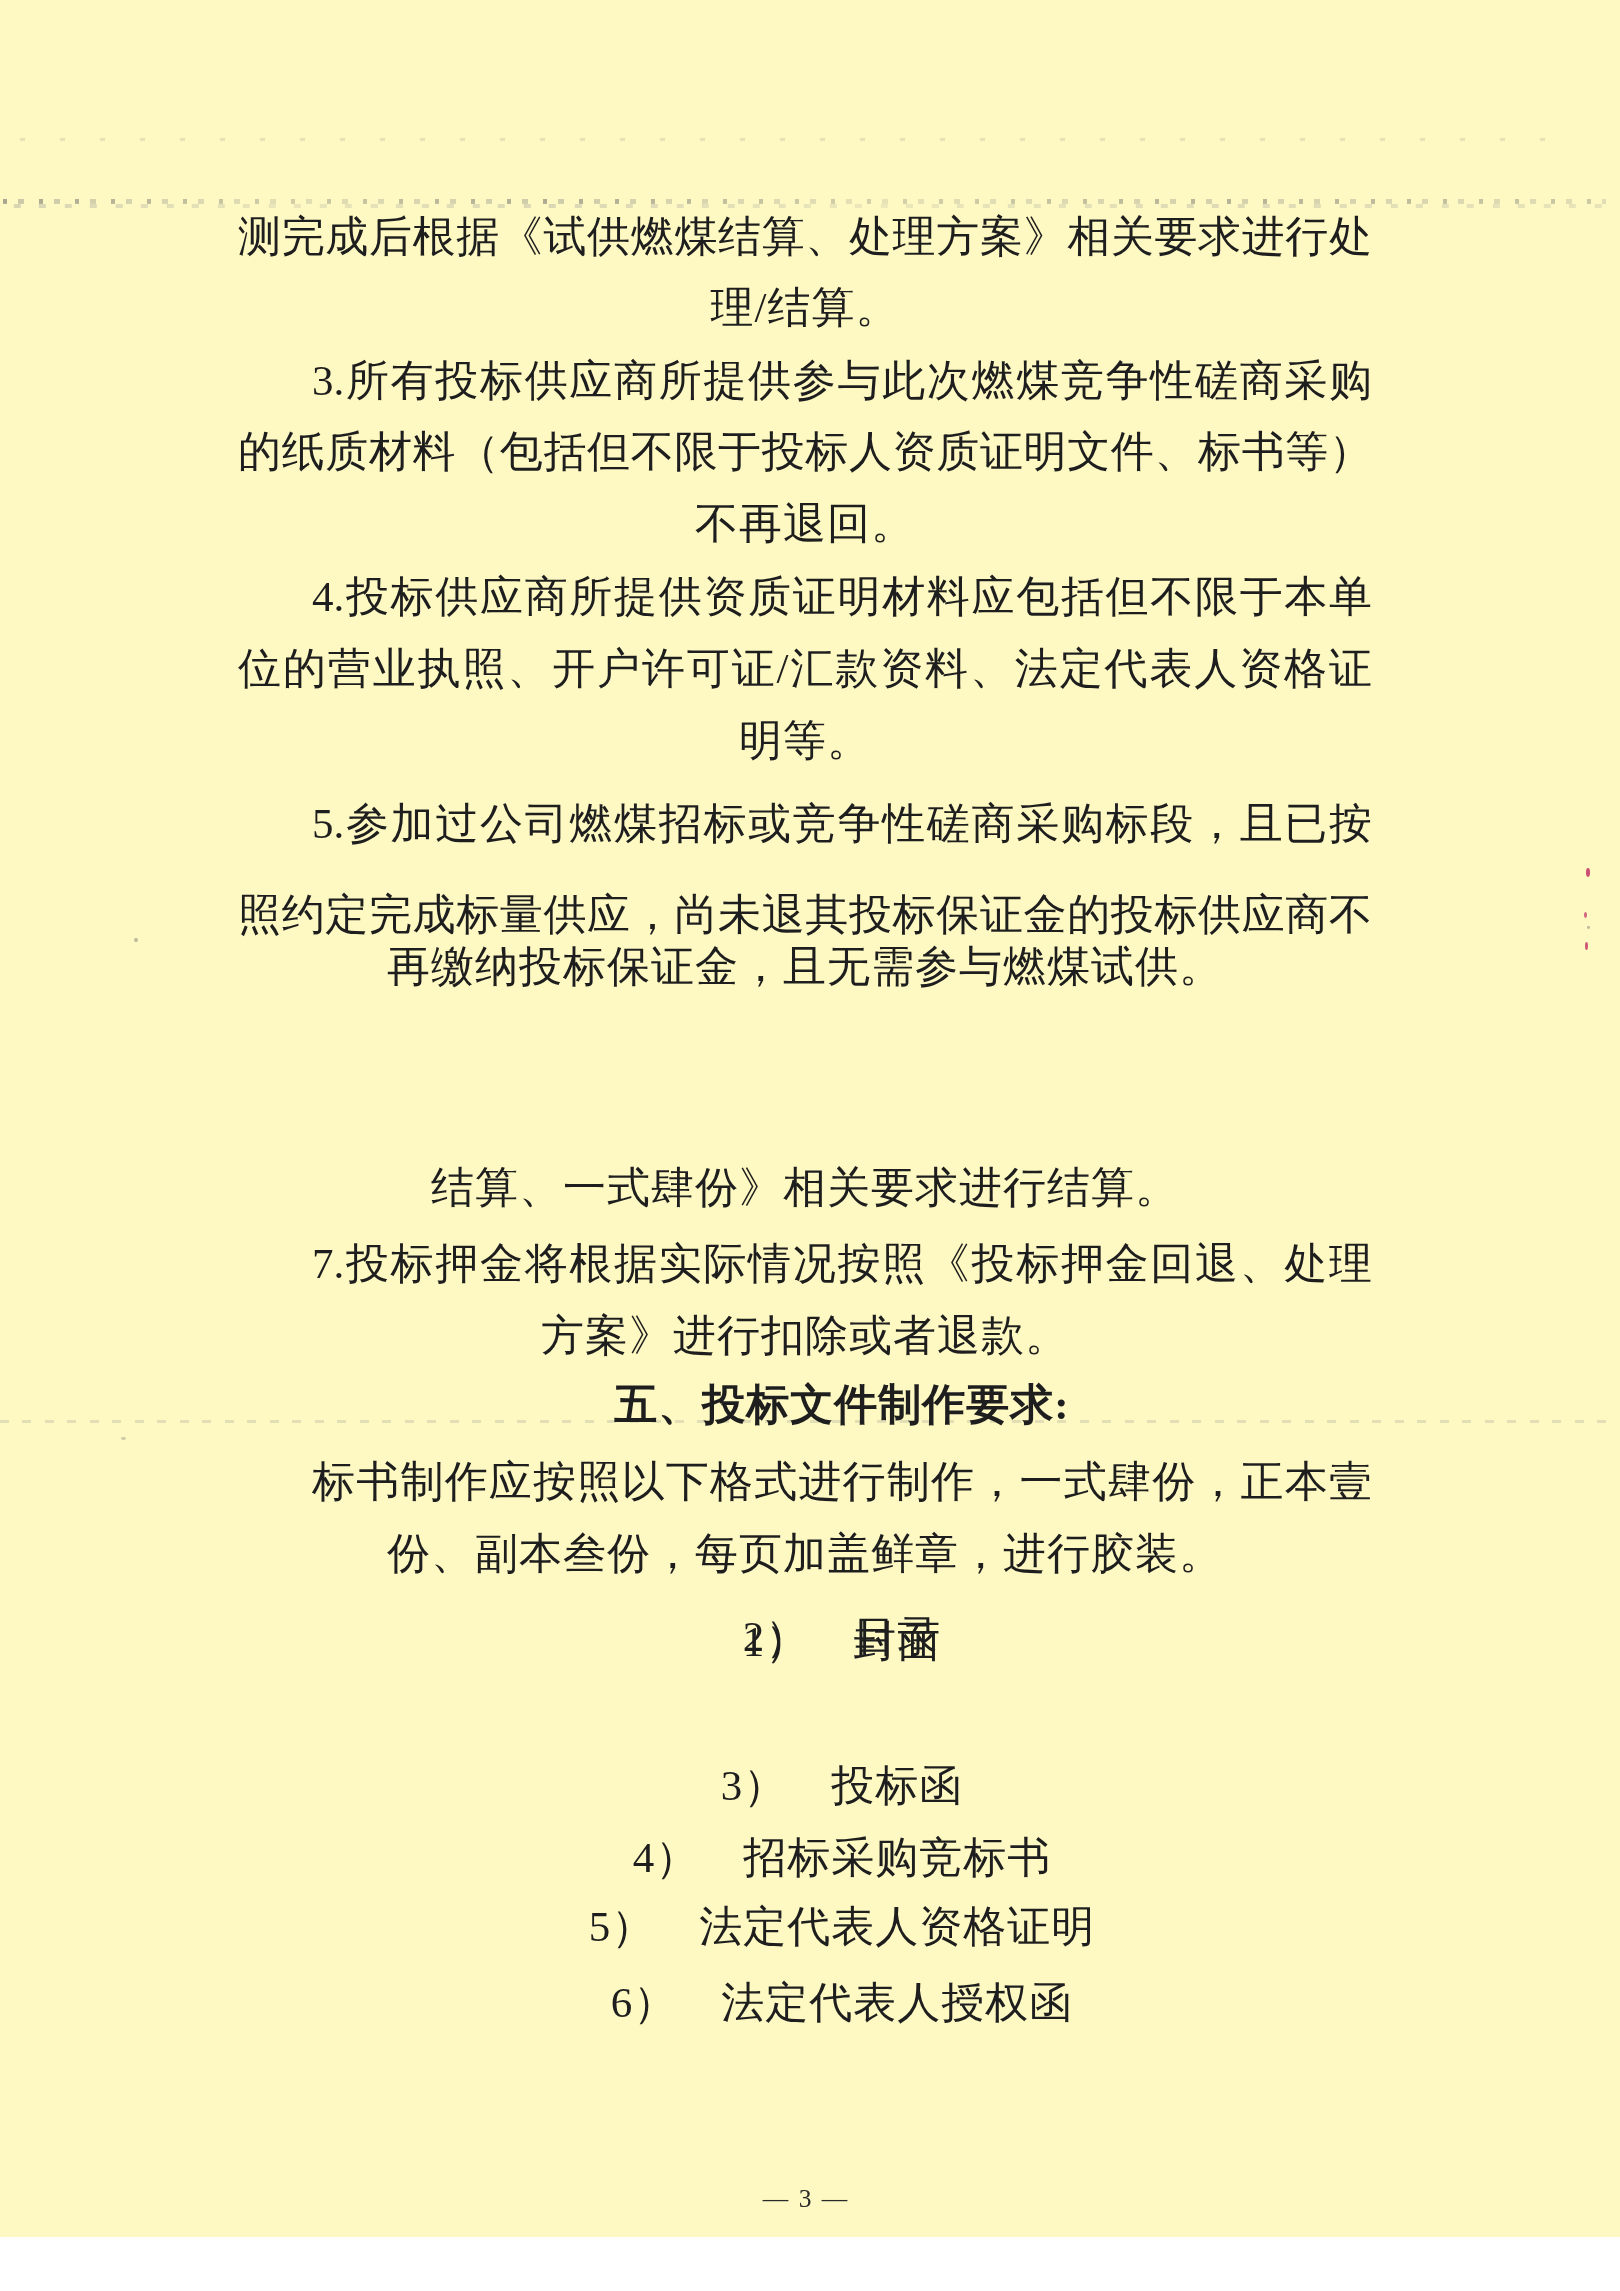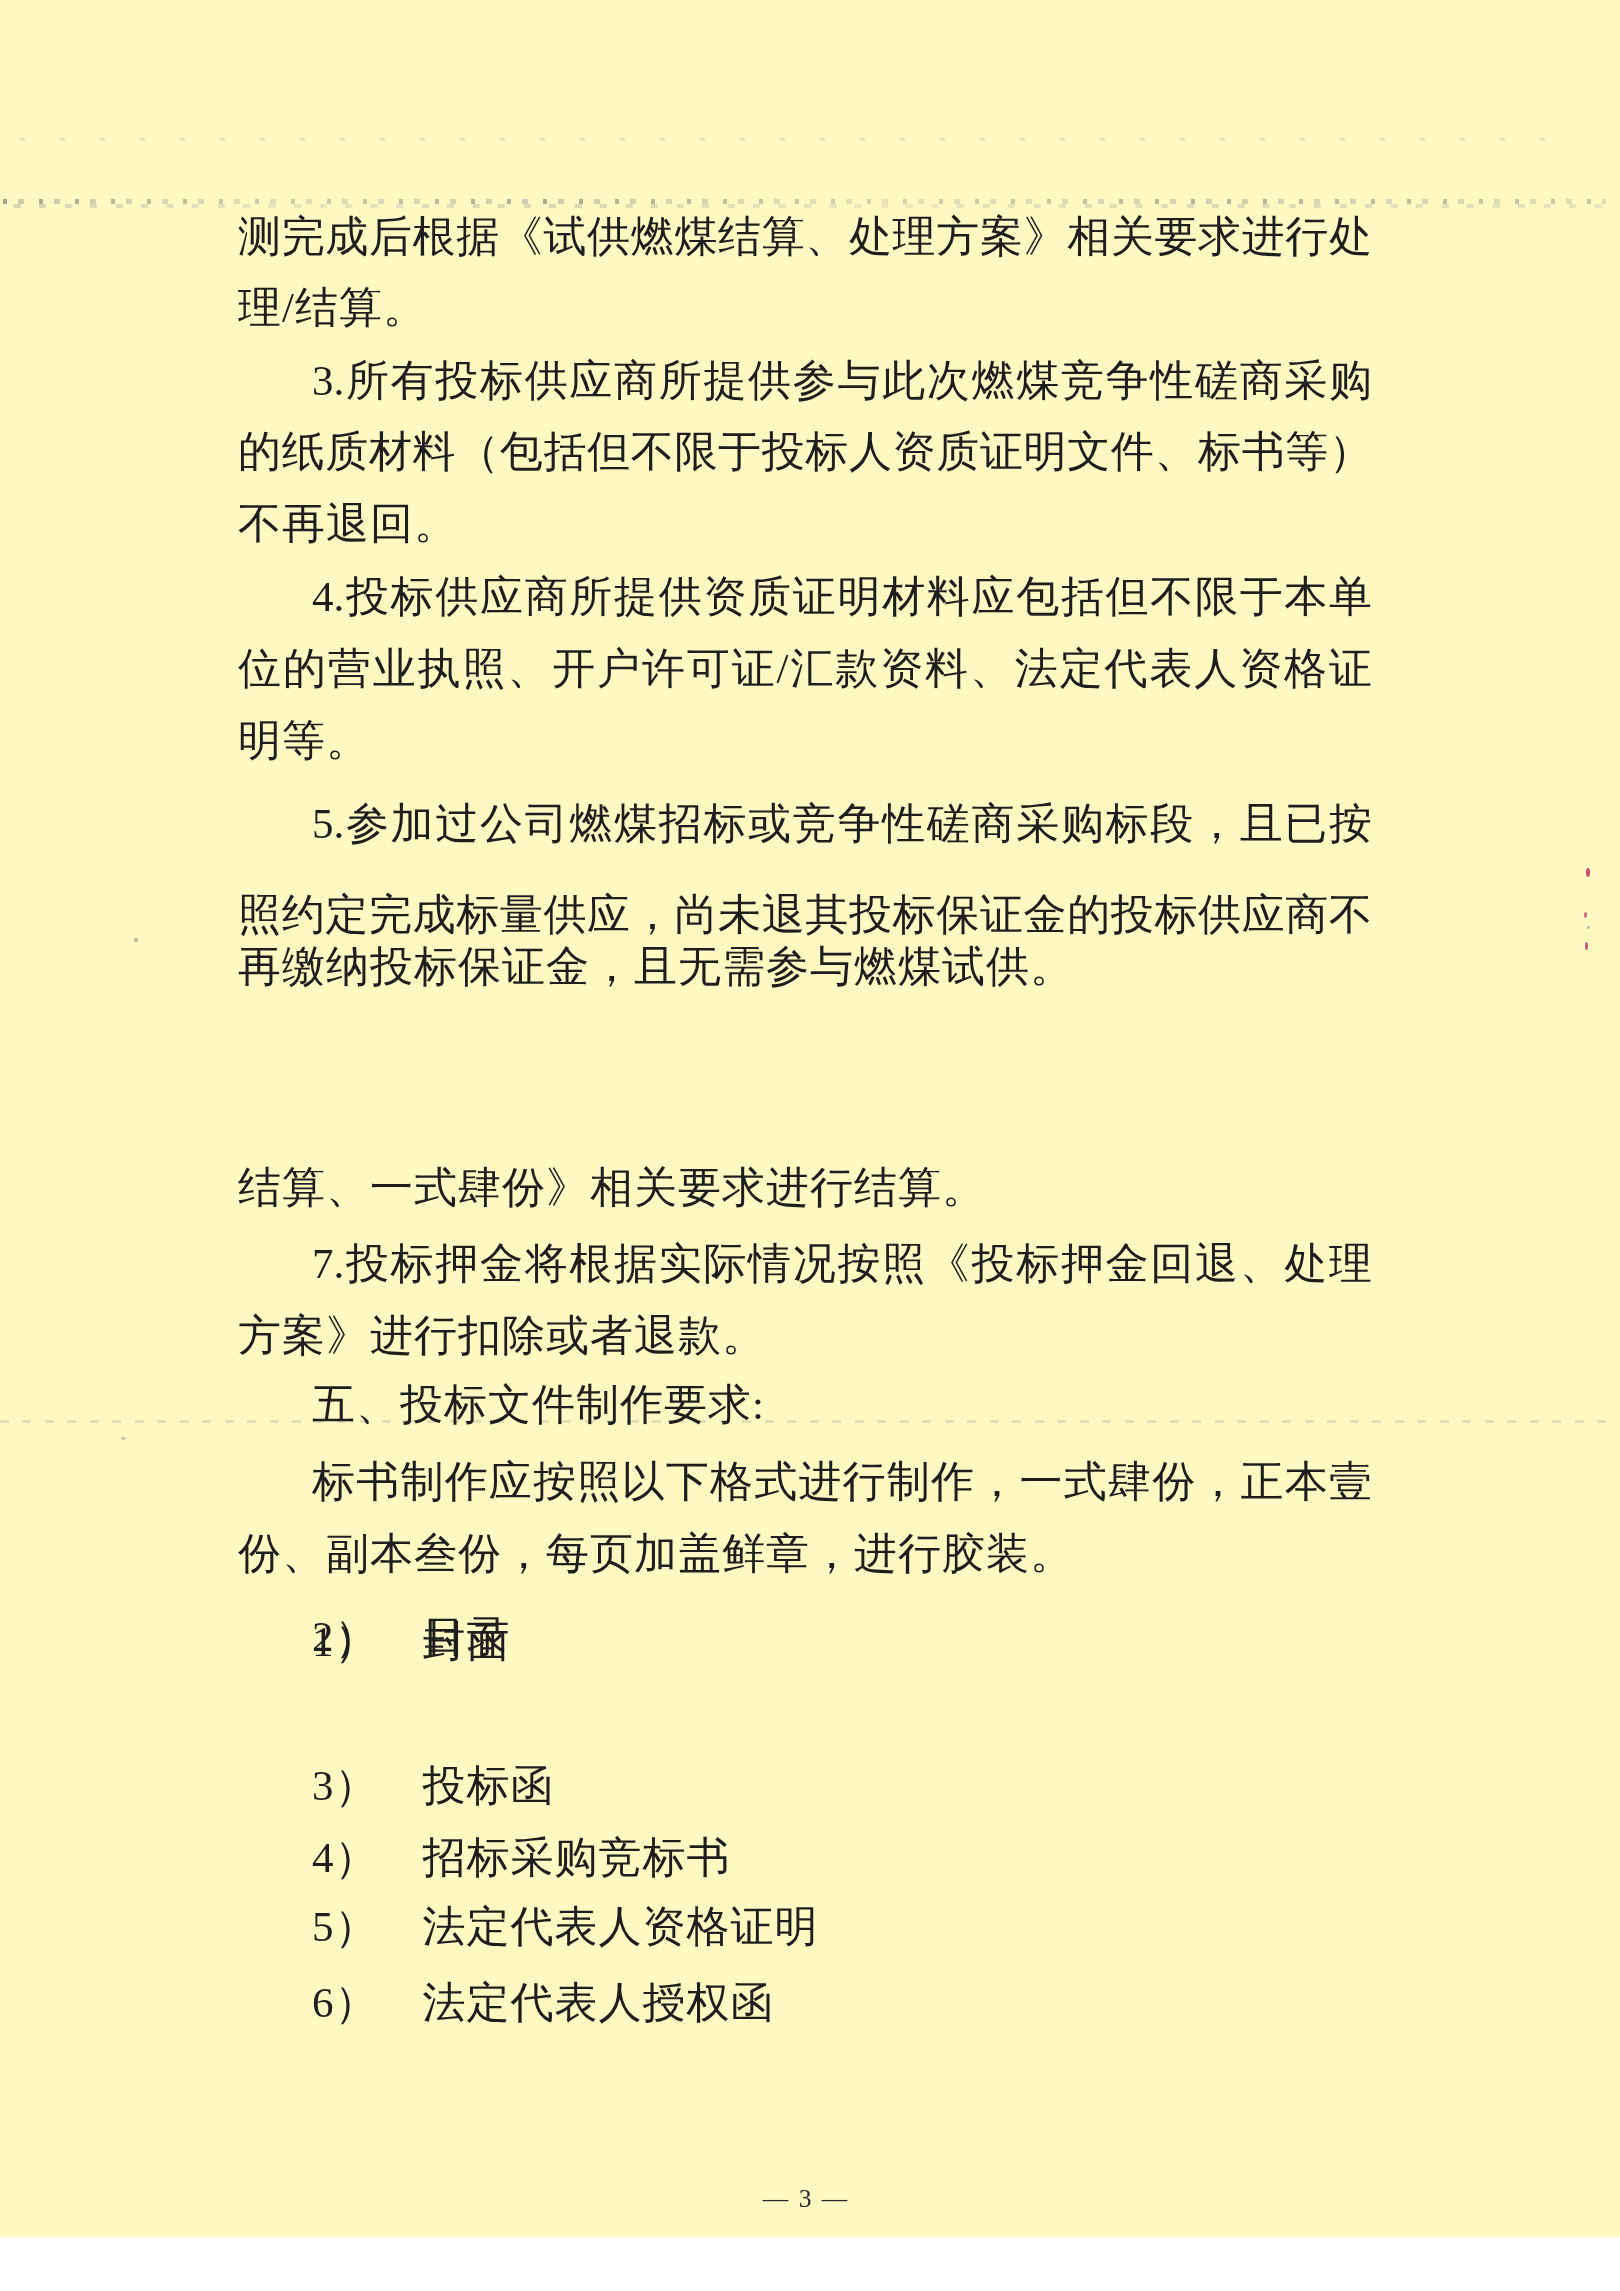--- a/index.html
+++ b/index.html
@@ -14,28 +14,29 @@
   }
   .line {
     position: absolute;
     left: 238px;
     width: 1134px;
     font-size: 43px;
     line-height: 49px;
     letter-spacing: 1px;
     white-space: normal;
     color: #1e1e1e;
+    text-align: center;
   }
   .j {
     text-align: justify;
     text-align-last: justify;
     letter-spacing: 0;
   }
   .ind { text-indent: 74px; }
-  .heading { font-weight: 400; }
+  .heading { font-weight: 700; }
   
   .noise-band {
     position: absolute;
     left: 2.9px; top: 195px;
     width: 1603px; height: 14.7px;
     background-image:
       repeating-linear-gradient(90deg, rgba(90,90,95,.55) 0 3.9px, rgba(0,0,0,0) 3.9px 14.7px, rgba(120,120,125,.40) 14.7px 20.6px, rgba(0,0,0,0) 20.6px 36px),
       repeating-linear-gradient(90deg, rgba(140,140,145,.35) 0 6.9px, rgba(0,0,0,0) 6.9px 25.5px);
     background-size: 100% 4.9px, 100% 3.9px;
     background-position: 0 3.9px, 10.8px 8.8px;

